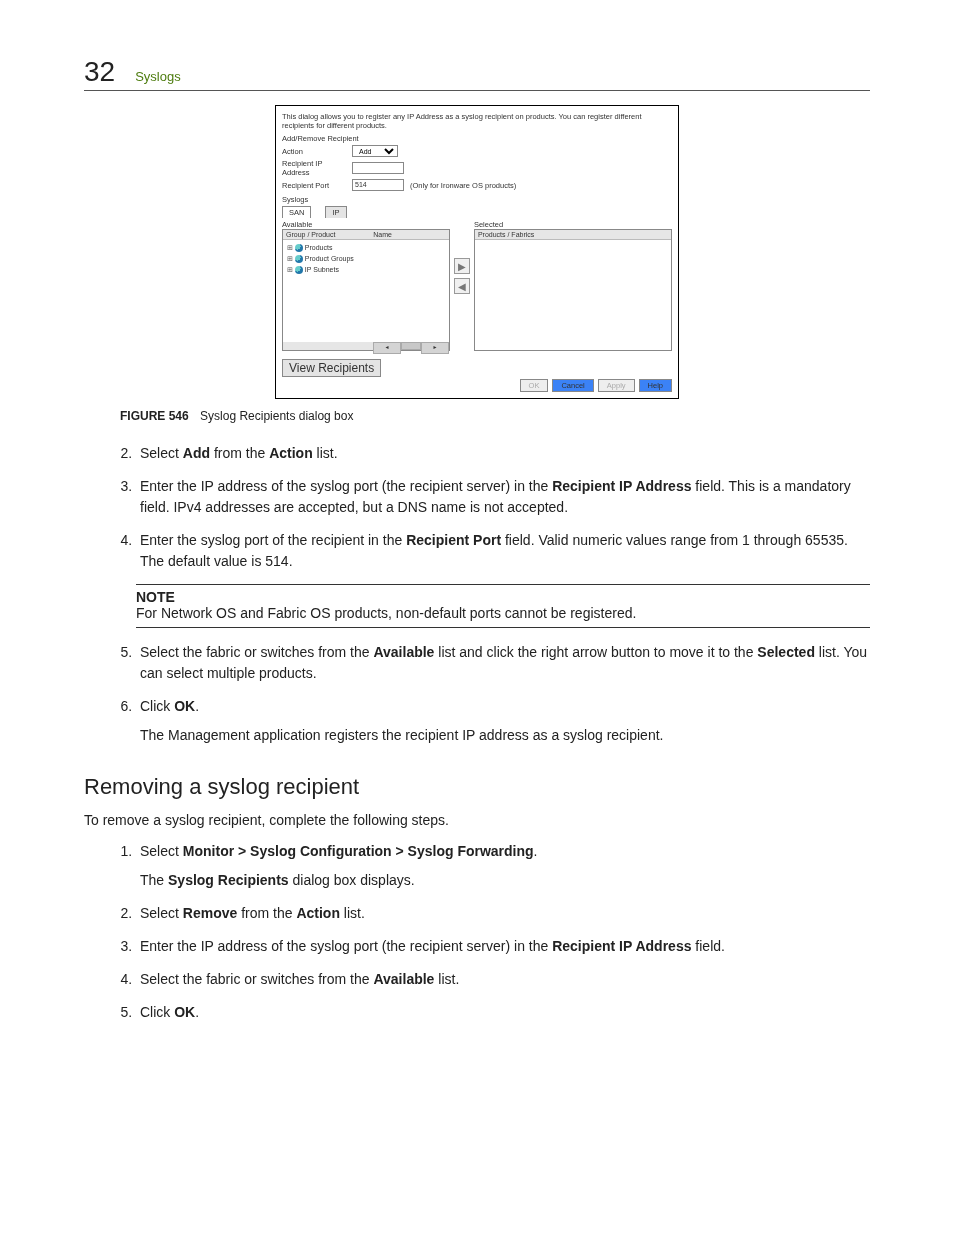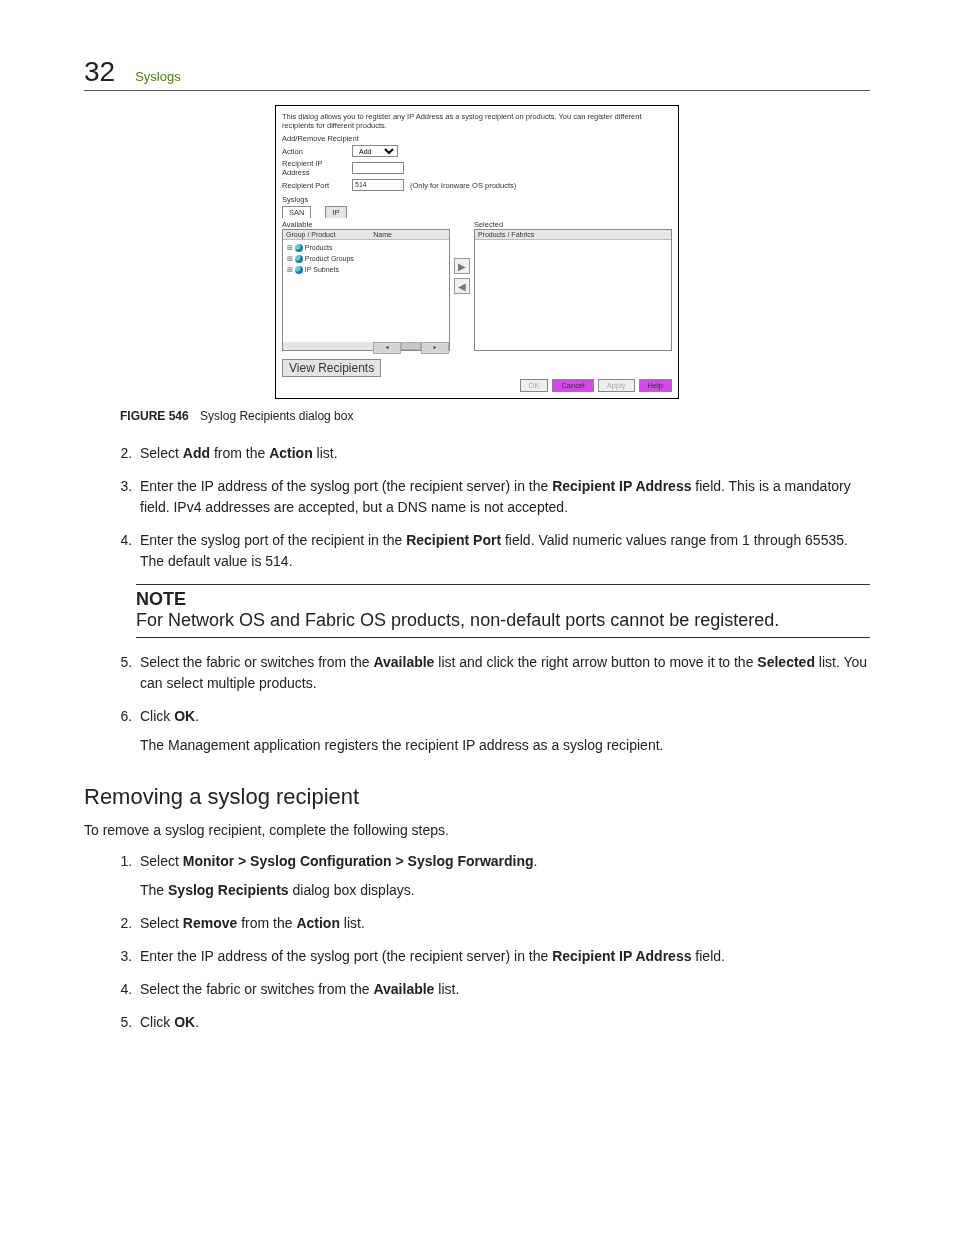--- a/index.html
+++ b/index.html
@@ -161,21 +161,21 @@
     display: inline-block;
   }
   .dialog .footer {
     display: flex;
     justify-content: flex-end;
     gap: 4px;
     margin-top: 2px;
   }
   .dialog .btn {
     border: 1px solid #888;
-    background: #d946ef;
+    background: #3b82f6;
     padding: 1px 8px;
     font-size: 7.5px;
   }
   .dialog .btn.disabled { color: #aaa; background: #eee; }
 
   
   .figure-caption {
     font-size: 12px;
     margin: 6px 0 20px 36px;
   }
@@ -195,21 +195,21 @@
   ol.steps p.sub {
     margin: 8px 0 0 0;
   }
   .b { font-weight: bold; }
 
   .note-block {
     margin: 6px 0 14px 52px;
     border-top: 1px solid #333;
     border-bottom: 1px solid #333;
     padding: 4px 0 6px 0;
-    font-size: 18px;
+    font-size: 14px;
   }
   .note-block .note-label { font-weight: bold; display: block; }
 
   h2.section {
     font-size: 22px;
     font-weight: 400;
     font-family: "Arial Narrow", Arial, sans-serif;
     margin: 28px 0 10px 0;
   }
   .para {

